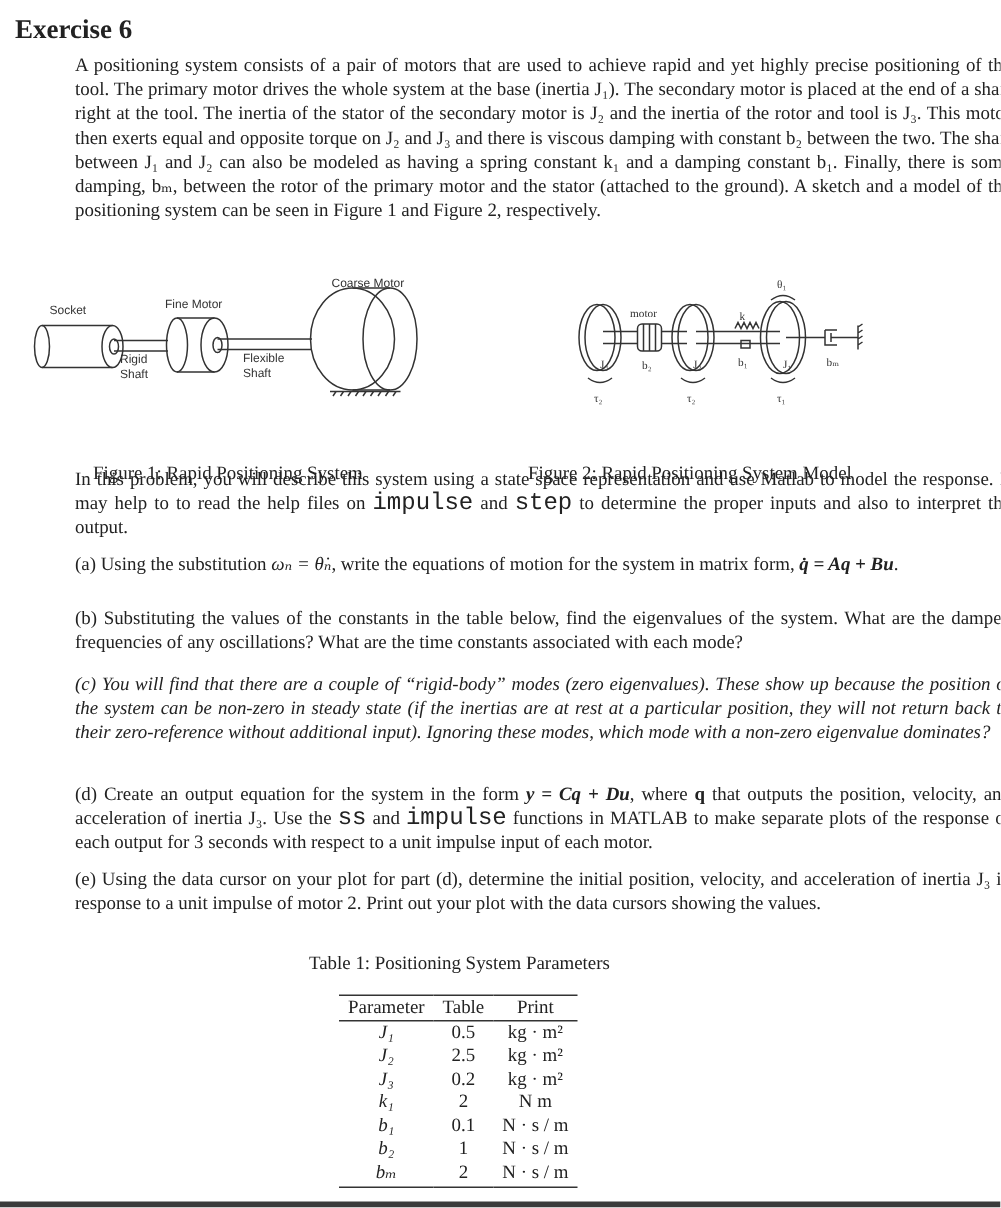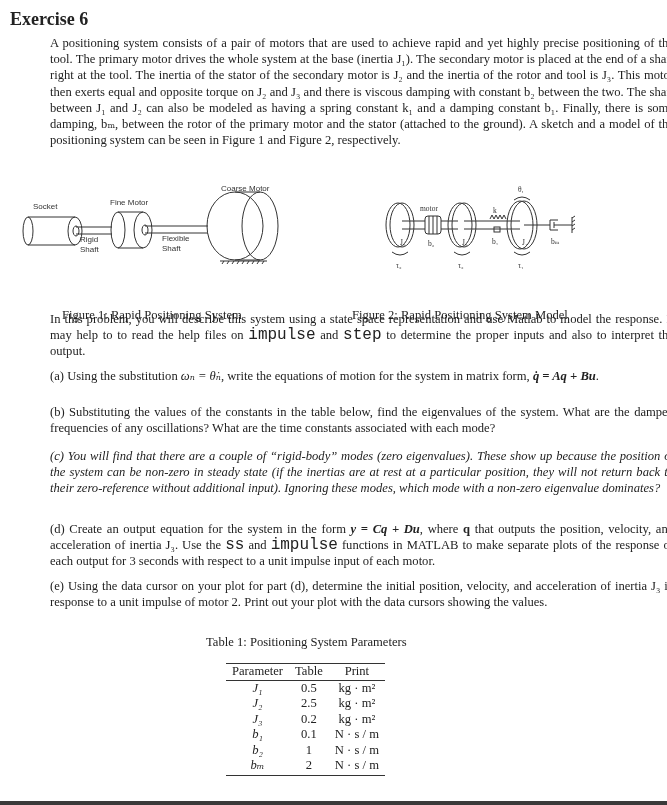--- a/index.html
+++ b/index.html
@@ -157,20 +157,25 @@
       <td class="math">J₂</td>
       <td>2.5</td>
       <td>kg · m²</td>
     </tr>
     <tr>
       <td class="math">J₃</td>
       <td>0.2</td>
       <td>kg · m²</td>
     </tr>
     <tr>
+      <td class="math">k₁</td>
+      <td>2</td>
+      <td>N  m</td>
+    </tr>
+    <tr>
       <td class="math">b₁</td>
       <td>0.1</td>
       <td>N · s / m</td>
     </tr>
     <tr>
       <td class="math">b₂</td>
       <td>1</td>
       <td>N · s / m</td>
     </tr>
     <tr>

